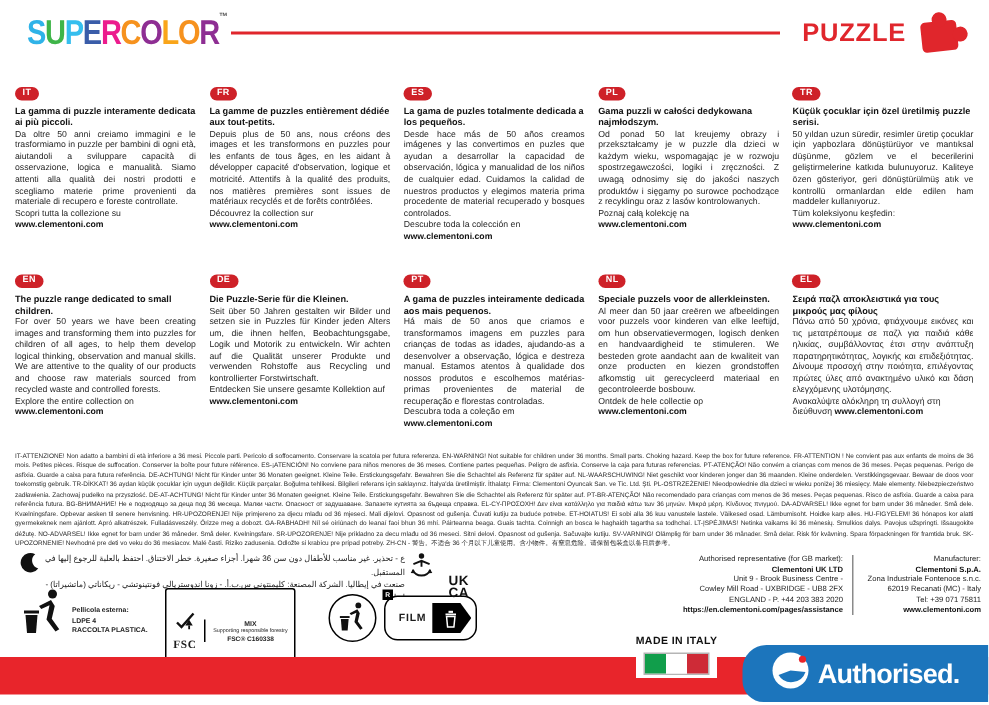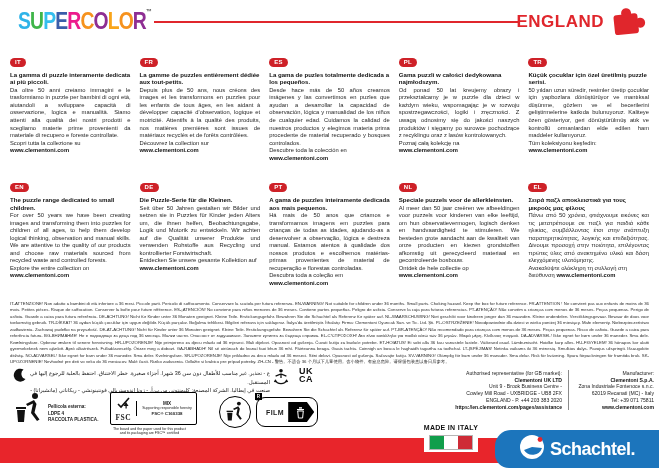--- a/index.html
+++ b/index.html
@@ -35,40 +35,40 @@
             line-height:1.5;text-align:justify;color:#2b2b2b;}
 
   
   .crescent{position:absolute;left:12px;top:368px;}
   .arabic{position:absolute;top:369px;left:30px;width:240px;direction:rtl;text-align:right;
           font-size:5.4px;line-height:1.6;color:#222;}
   .eco-row{position:absolute;top:392px;left:14px;display:flex;align-items:flex-start;gap:12px;}
   .tidy-group{display:flex;gap:4px;align-items:flex-start;}
   .plastic-text{font-size:4.6px;font-weight:bold;line-height:1.45;padding-top:12px;color:#222;}
   .fsc-wrap{text-align:center;}
-  .fsc-box{border:1px solid #000;border-radius:2px;padding:2px 4px;display:flex;gap:5px;align-items:center;background:#fff;}
+  .fsc-box{border:1px solid #000;border-radius:2px;padding:14px 4px;display:flex;gap:5px;align-items:center;background:#fff;}
   .fsc-left{text-align:center;}
   .fsc-name{font-family:"Liberation Serif",serif;font-weight:bold;font-size:7.5px;letter-spacing:.5px;}
   .fsc-right{text-align:center;border-left:.5px solid #000;padding-left:5px;}
   .fsc-mix{font-size:4.6px;font-weight:bold;}
   .fsc-sup{font-size:3.6px;line-height:1.15;}
   .fsc-code{font-size:4.4px;font-weight:bold;}
   .fsc-note{font-size:3.6px;line-height:1.2;margin-top:2px;width:78px;color:#222;}
   .film-group{display:flex;align-items:center;gap:5px;margin-left:10px;padding-top:4px;}
   .circle-man{width:30px;height:30px;border:1.6px solid #000;border-radius:50%;display:flex;align-items:center;justify-content:center;}
   .film-tag{position:relative;display:flex;align-items:center;border:1.6px solid #000;border-radius:9px;
             background:#fff;padding:4px 3px 4px 9px;}
   .film-r{position:absolute;left:-2px;top:-5px;width:7px;height:7px;background:#000;color:#fff;
           font-size:4.5px;font-weight:bold;text-align:center;line-height:7px;}
   .film-text{font-size:7px;font-weight:bold;letter-spacing:.5px;margin-right:4px;}
   .film-arrow{width:26px;height:20px;background:#000;display:flex;align-items:center;justify-content:center;
               clip-path:polygon(0 0,72% 0,100% 50%,72% 100%,0 100%);}
 
   .cert-row{position:absolute;top:368px;left:272px;display:flex;gap:9px;align-items:flex-start;}
-  .ukca{font-size:9px;font-weight:bold;line-height:7.5px;letter-spacing:.4px;color:#111;}
+  .ukca{font-size:9px;font-weight:bold;line-height:7.5px;letter-spacing:.4px;color:#111;margin-top:16px;}
   .marks-row{position:absolute;top:398px;left:272px;display:flex;align-items:center;gap:11px;}
   .age-sym{position:relative;width:23px;height:23px;border:2.2px solid #D61F26;border-radius:50%;}
   .age-sym .age-txt{position:absolute;left:0;right:0;top:6px;text-align:center;font-size:6.5px;font-weight:bold;color:#111;}
   .age-sym .slash{position:absolute;left:-1px;top:9px;width:24px;height:2.2px;background:#D61F26;transform:rotate(-45deg);}
   .ce-mark{font-family:"DejaVu Sans",sans-serif;font-size:18px;font-weight:bold;color:#111;letter-spacing:2px;}
   .greendot{position:relative;}
   .greendot .reg{position:absolute;right:-5px;top:-3px;font-size:4.5px;color:#222;}
 
   .addr-wrap{position:absolute;top:370px;left:436px;width:218px;display:flex;font-size:5.1px;line-height:1.32;color:#222;}
   .addr-col{text-align:right;}
@@ -92,21 +92,21 @@
 </style>
 </head>
 <body>
 
 <div class="sheet">
 
   <div class="header">
     <div class="wordmark"><span style="color: rgb(47, 179, 232);">S</span><span style="color: rgb(63, 181, 73);">U</span><span style="color: rgb(53, 190, 238);">P</span><span style="color: rgb(58, 93, 169);">E</span><span style="color: rgb(236, 28, 141);">R</span><span style="color: rgb(246, 146, 30);">C</span><span style="color: rgb(142, 46, 147);">O</span><span style="color: rgb(249, 165, 26);">L</span><span style="color: rgb(246, 146, 30);">O</span><span style="color: rgb(142, 46, 147);">R</span><span class="tm">™</span></div>
     <div class="redline"></div>
     <div class="puzzle-group">
-      <span class="puzzle-label">ENGLAND</span>
+      <span class="puzzle-label">PUZZLE</span>
       <span class="puzzle-piece">
         <span class="pp-body"></span>
           <span class="pp-knob-t"></span>
           <span class="pp-knob-r"></span>
       </span>
     </div>
   </div>
 
   <div class="langs">
 
@@ -303,16 +303,16 @@
 
   <div class="redbar"></div>
   <div class="clem-panel">
     <span>
       <svg width="26" height="26" viewBox="0 0 26 26">
         <circle cx="13" cy="13" r="12" fill="#ffffff"></circle>
         <path d="M5 16 A10 10 0 0 0 23 14 L13 13 Z" fill="#1C75BC"></path>
         <circle cx="21" cy="5.5" r="2.4" fill="#E8252B"></circle>
       </svg>
     </span>
-    <span class="clem-text">Schachtel.</span>
+    <span class="clem-text">Authorised.</span>
   </div>
 
 </div>
 
 </body></html>

